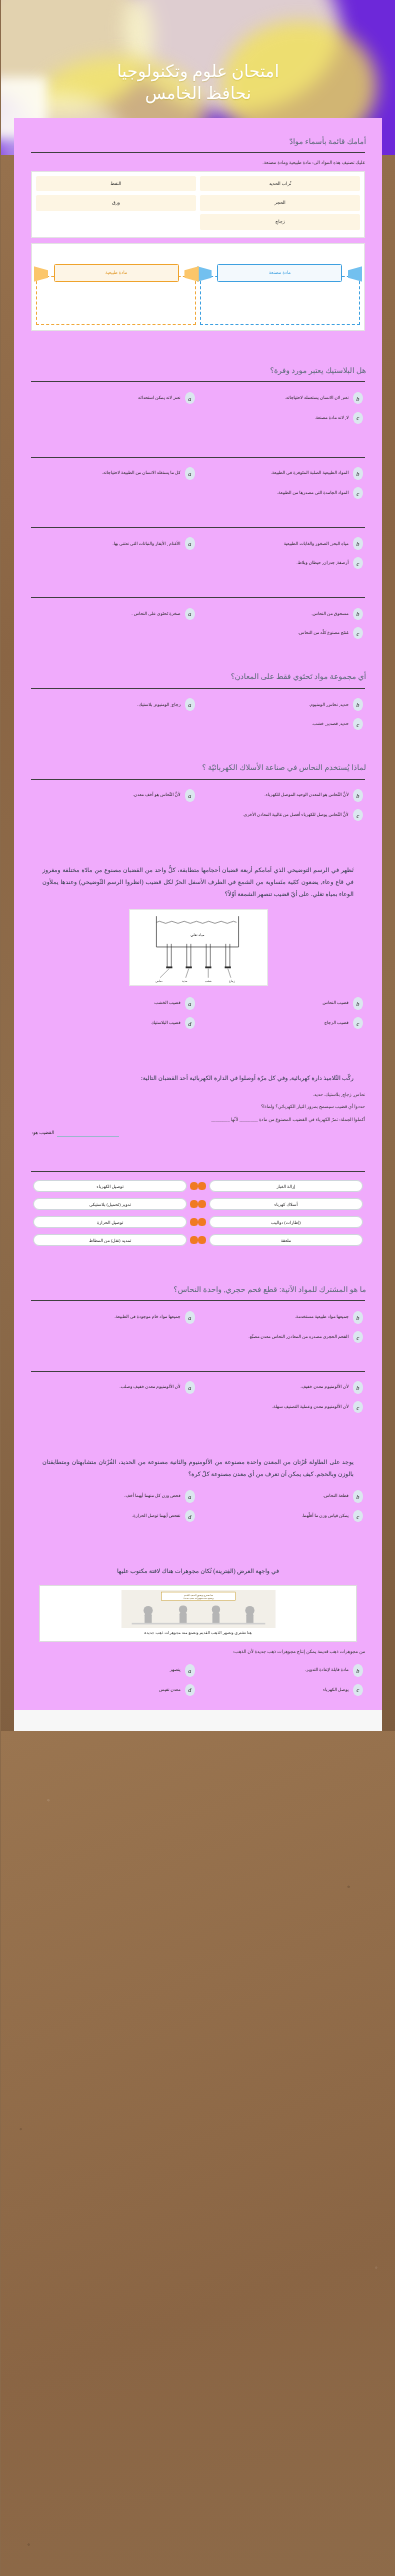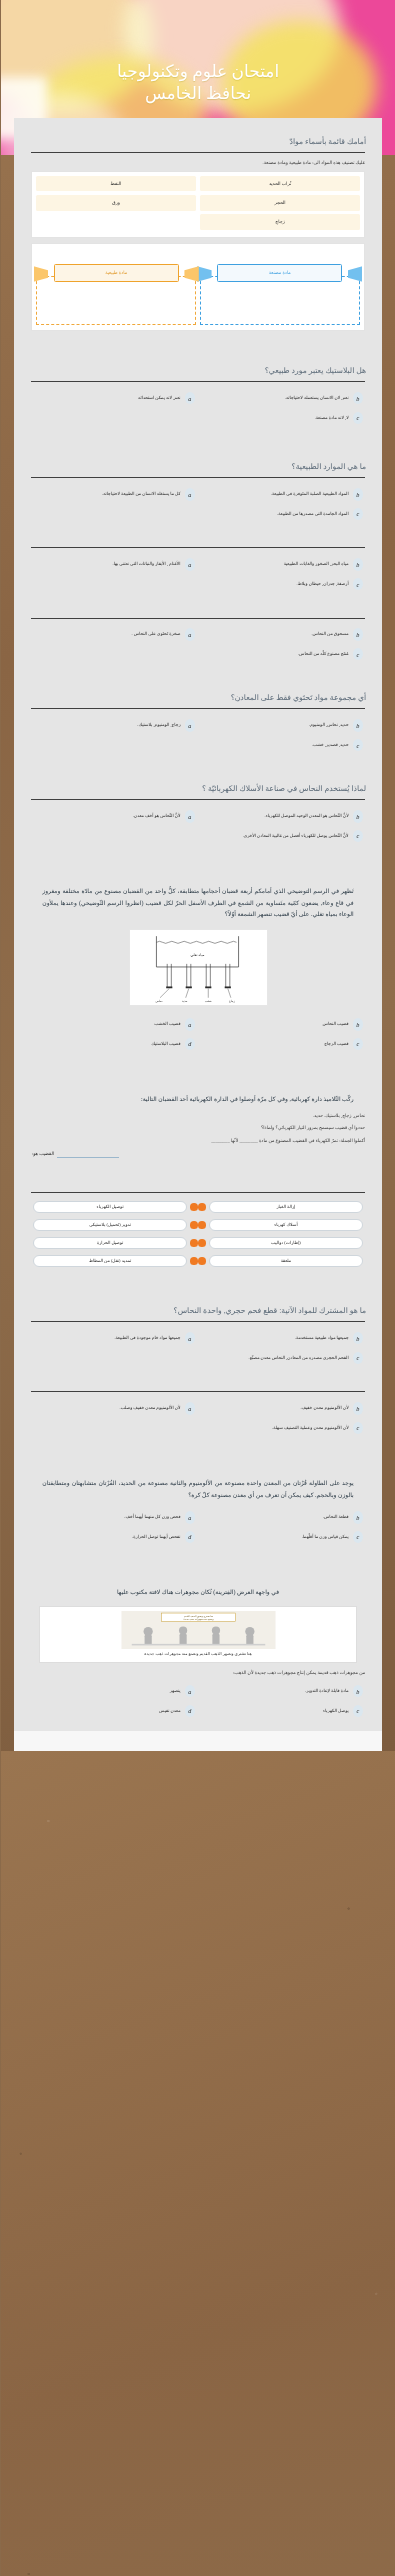--- a/index.html
+++ b/index.html
@@ -22,21 +22,21 @@
       linear-gradient(160deg, #9a7550 0%, #8a6544 35%, #8f6d4b 60%, #7d5c3e 100%);
     color: #333;
   }
   .page { width:396px; position:relative; }
 
   
   .hero {
     position:relative;
     height: 155px;
     overflow:hidden;
-    background:#ec4899;
+    background:#6d28d9;
   }
   .hero .wash1, .hero .wash2, .hero .wash3, .hero .wash4, .hero .wash5 {
     position:absolute; border-radius:50%; filter: blur(9.3px);
   }
   .hero .wash1 { left:-31px; top:-41px; width:185px; height:155px; background:#f7f0a8; opacity:.85; }
   .hero .wash2 { left:124px; top:-57px; width:216px; height:170px; background:#fbf7cf; opacity:.8; }
   .hero .wash3 { left:222px; top:20.6px; width:155px; height:129px; background:#f3e451; opacity:.75; }
   .hero .wash4 { left:31px; top:57px; width:175px; height:113px; background:#f5e85f; opacity:.7; }
   .hero .wash5 { left:-5.2px; top:93px; width:129px; height:93px; background:#ffffff; opacity:.45; }
   .hero .corner-white { position:absolute; left:-10.3px; top:77px; width:57px; height:62px; background:#fffef5; filter: blur(5.2px); opacity:.9; }
@@ -47,21 +47,21 @@
   }
   .hero-title .l1, .hero-title .l2 {
     color:#ffffff; font-size:17px; line-height:1.28; font-weight:400;
     text-shadow: 0 0.5px 1px rgba(180,160,40,.35);
   }
 
   
   .sheet {
     position:relative; z-index:4;
     margin: -37px 14.4px 0 14.4px;
-    background:#e5e5e5;
+    background:#f0abfc;
     padding: 5.2px 0 0 0;
   }
   .sheet-tail { margin: 0 14.4px 0 14.4px; background:#f7f7f7; height:20.6px; }
 
   .block { padding: 7.2px 12.4px 5.2px 12.4px; }
   .q-title {
     text-align:right; font-size:7.7px; color:#5b6a78; font-weight:400;
     padding: 5.2px 3.1px 4.1px 3.1px; line-height:1.5;
   }
   .q-rule { border-top:0.5px solid #3f3f3f; margin: 1px 4.1px 5.2px 4.1px; }
@@ -208,21 +208,21 @@
             <div class="plate">مادة طبيعية</div>
           </div>
           <div class="dropzone orange"></div>
         </div>
       </div>
     </div>
 
     <div class="spacer"></div>
 
     <div class="block">
-      <div class="q-title">هل البلاستيك يعتبر مورد طبيعي؟</div>
+      <div class="q-title">هل البلاستيك يعتبر مورد وفرة؟</div>
       <div class="q-rule"></div>
       <div class="options">
         <div class="opt">
           <div class="opt-badge">b</div>
           <div class="opt-text">نعم, لان الانسان يستعمله لاحتياجاته.</div>
         </div>
         <div class="opt">
           <div class="opt-badge">a</div>
           <div class="opt-text">نعم, لانه يمكن استحداثه</div>
         </div>
@@ -232,21 +232,20 @@
         </div>
       </div>
     </div>
 
     <div class="spacer-sm"></div>
 
 
     <div class="spacer-sm"></div>
 
     <div class="block">
-      <div class="q-title">ما هي الموارد الطبيعية؟</div>
       <div class="q-rule"></div>
       <div class="options">
         <div class="opt">
           <div class="opt-badge">b</div>
           <div class="opt-text">المواد الطبيعية الصلبة المتَوفرة في الطبيعة.</div>
         </div>
         <div class="opt">
           <div class="opt-badge">a</div>
           <div class="opt-text">كل ما يستغله الانسان من الطبيعة لاحتياجاته.</div>
         </div>

